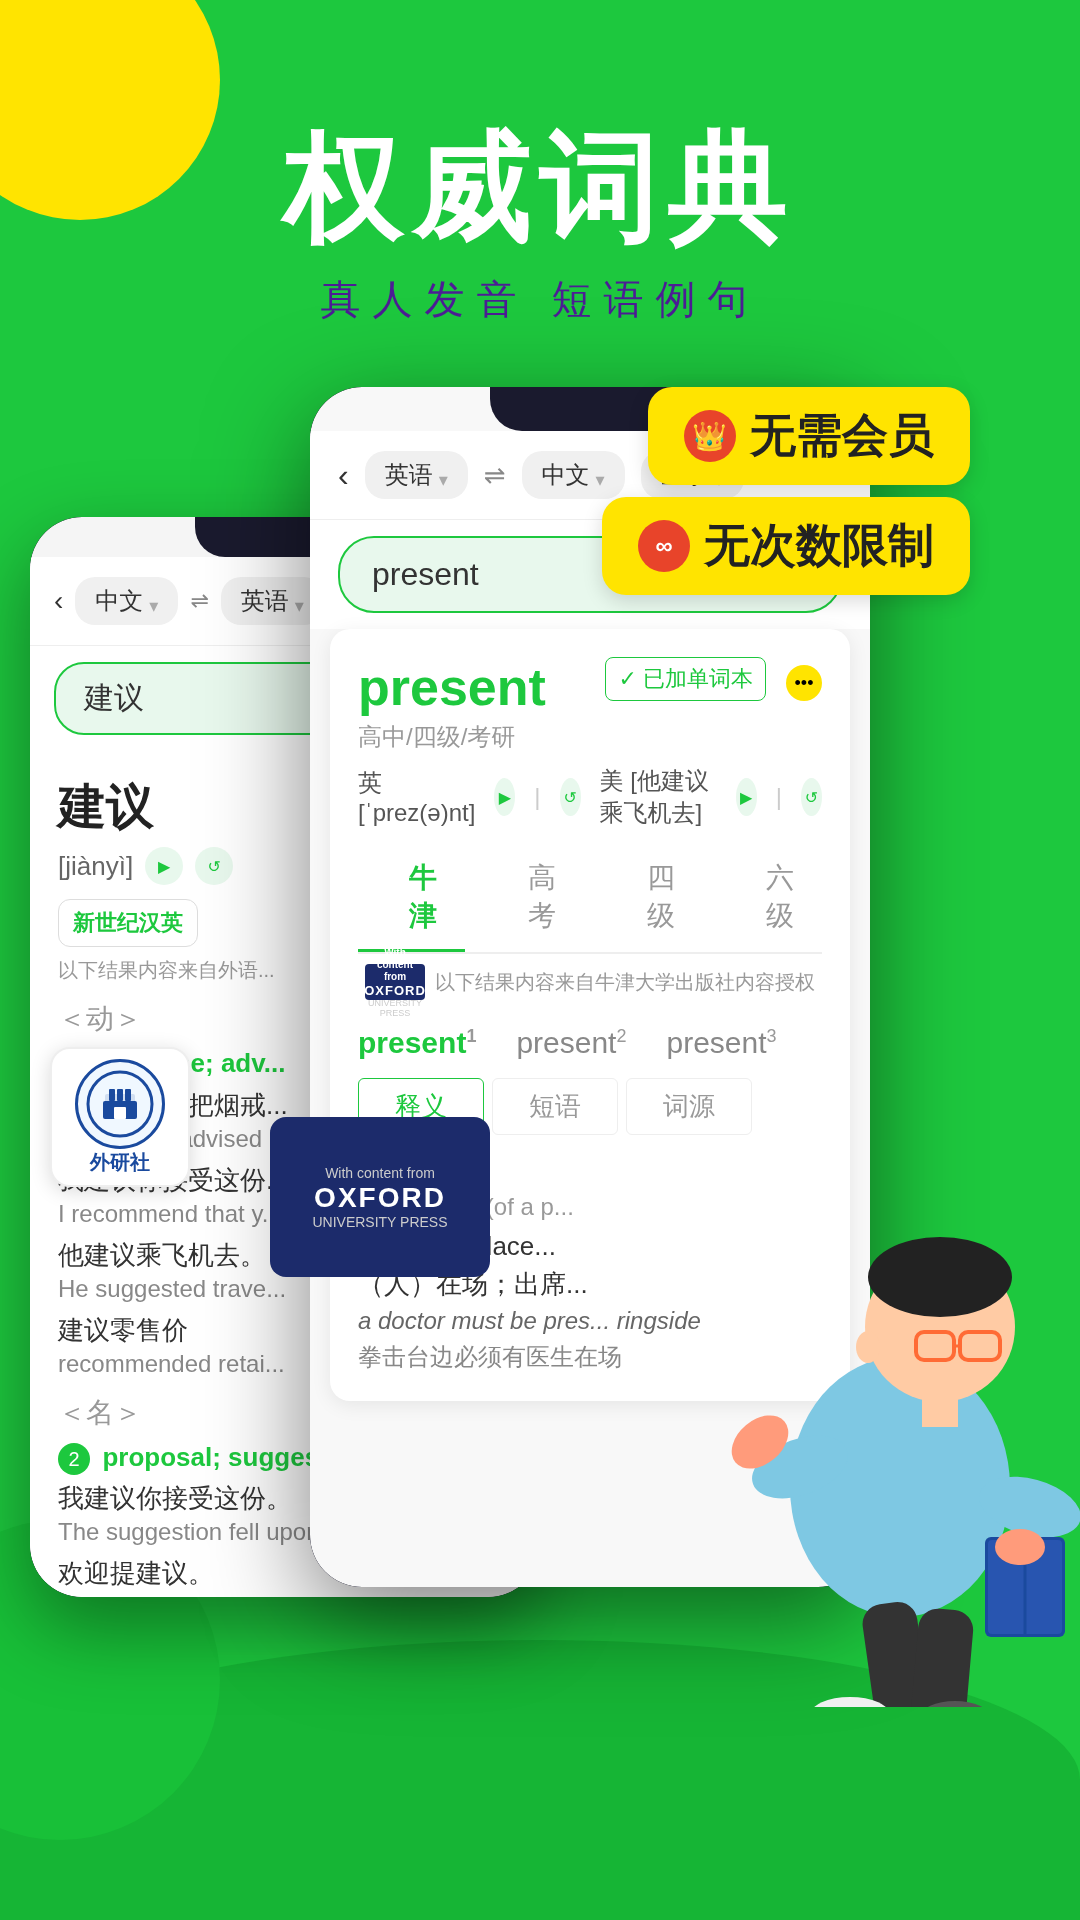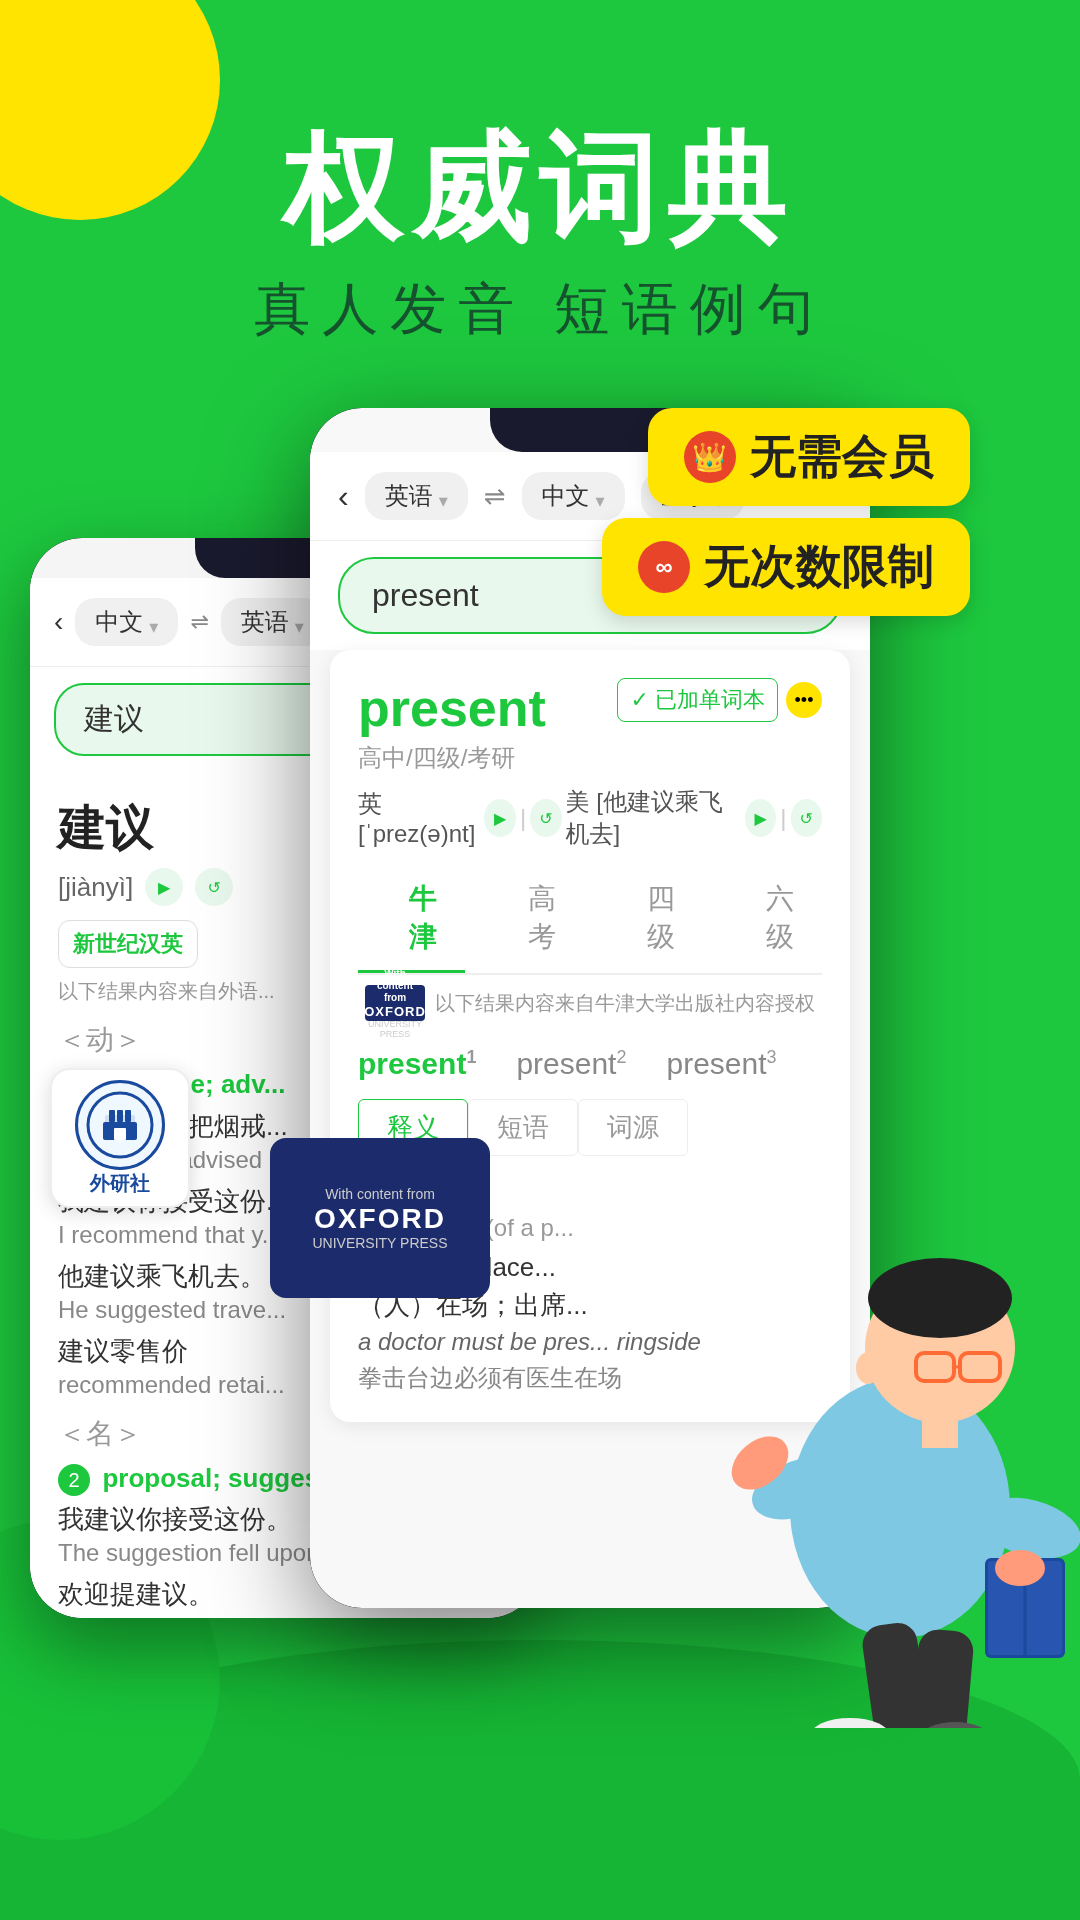--- a/index.html
+++ b/index.html
@@ -53,22 +53,22 @@
       padding-top: 120px;
     }
     .main-title {
       font-size: 120px;
       font-weight: 900;
       color: #fff;
       letter-spacing: 8px;
       line-height: 1.1;
     }
     .sub-title {
-      font-size: 56px;
-      color: #14532d;
+      font-size: 40px;
+      color: #4c1d95;
       margin-top: 20px;
       letter-spacing: 12px;
       font-weight: 400;
     }
 
     
     .phones-area {
       position: relative;
       z-index: 10;
       margin-top: 60px;
@@ -404,21 +404,21 @@
       color: #999;
       margin-top: 4px;
     }
     .rp-word-check {
       font-size: 22px;
       color: #1DC83E;
     }
     .rp-phonetic-row {
       display: flex;
       align-items: center;
-      gap: 4px;
+      gap: 19px;
       margin-top: 12px;
       font-size: 24px;
       color: #555;
     }
     .play-btn {
       width: 38px;
       height: 38px;
       background: #e8f8ed;
       border-radius: 50%;
       display: flex;
@@ -469,25 +469,26 @@
       font-size: 18px;
       color: #999;
       vertical-align: super;
     }
     .rp-sub-tabs {
       display: flex;
       gap: 0;
       margin: 8px 0;
     }
     .rp-sub-tab {
-      padding: 10px 28px;
+      padding: 10px 36px;
       font-size: 26px;
       color: #999;
       border: 1px solid #eee;
       border-radius: 6px;
+      margin-right: 8px;
     }
     .rp-sub-tab.active {
       color: #1DC83E;
       border-color: #1DC83E;
     }
     .rp-def-section {
       margin-top: 12px;
     }
     .rp-pos {
       font-size: 30px;
@@ -701,21 +702,21 @@
           <span style="font-size:26px;color:#1DC83E;font-weight:700">×</span>
         </div>
       </div>
 
       <div class="rp-result-card">
         <div style="display:flex;justify-content:space-between;align-items:flex-start">
           <div>
             <div class="rp-word-en">present</div>
             <div class="rp-word-level">高中/四级/考研</div>
           </div>
-          <div style="display:flex;align-items:center;gap:8px">
+          <div style="display:flex;align-items:flex-end;gap:20px">
             <span class="rp-word-check" style="font-size:22px;color:#1DC83E;border:1px solid #1DC83E;border-radius:8px;padding:6px 12px;">✓ 已加单词本</span>
             <span style="width:36px;height:36px;background:#FFE400;border-radius:50%;display:flex;align-items:center;justify-content:center;font-size:18px;cursor:pointer">•••</span>
           </div>
         </div>
 
         <div class="rp-phonetic-row">
           <span>英 [ˈprez(ə)nt]</span>
           <div class="play-btn">▶</div>
           <span style="color:#ccc">|</span>
           <div class="play-btn">↺</div>

